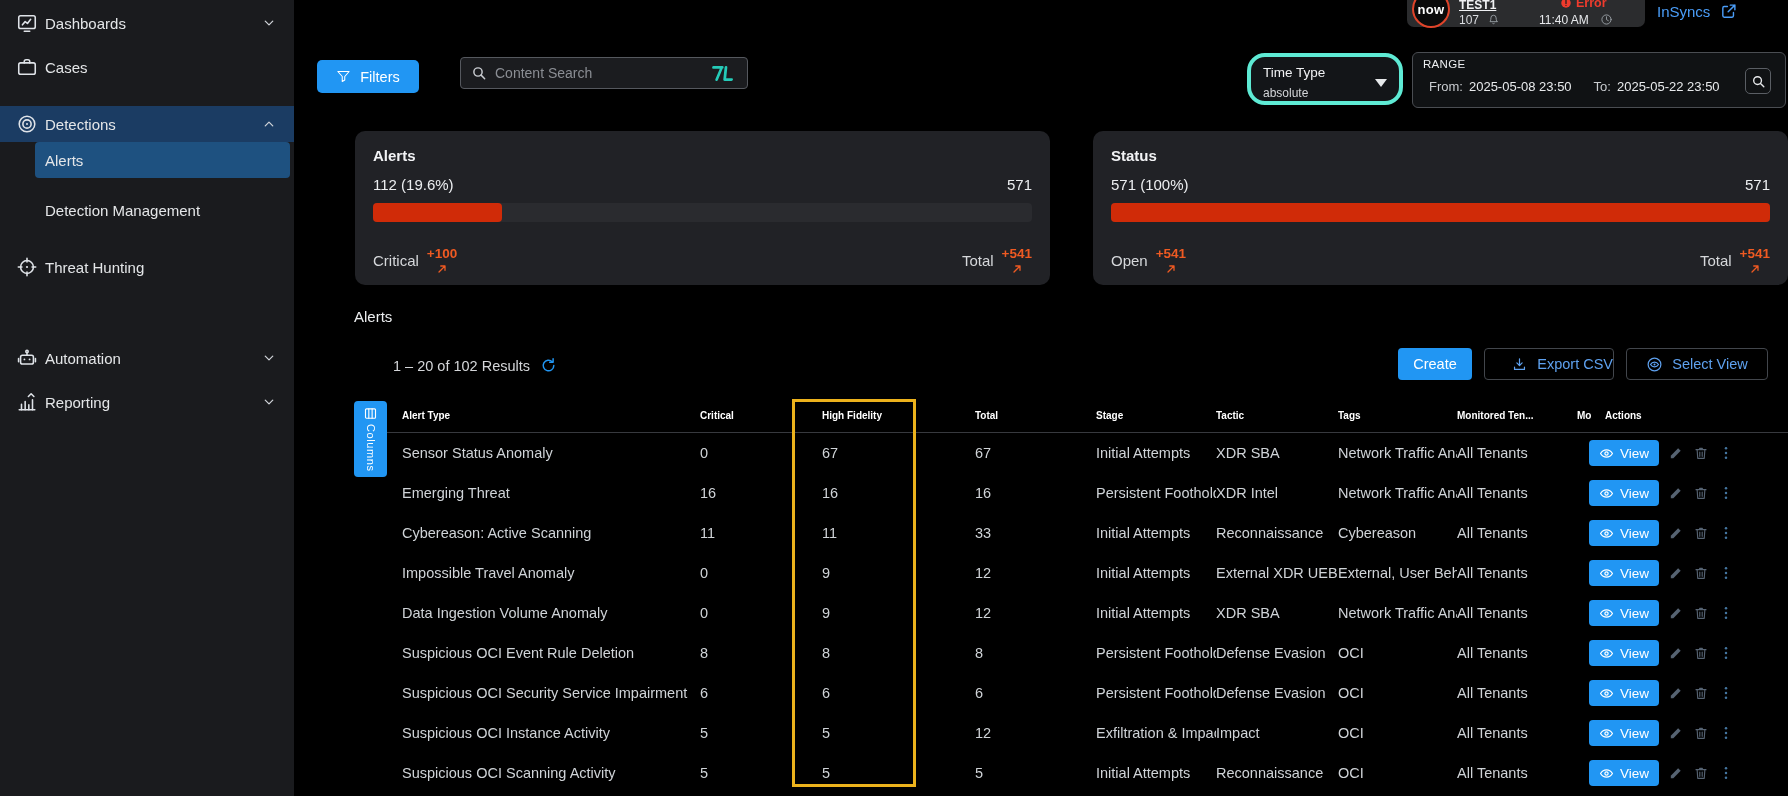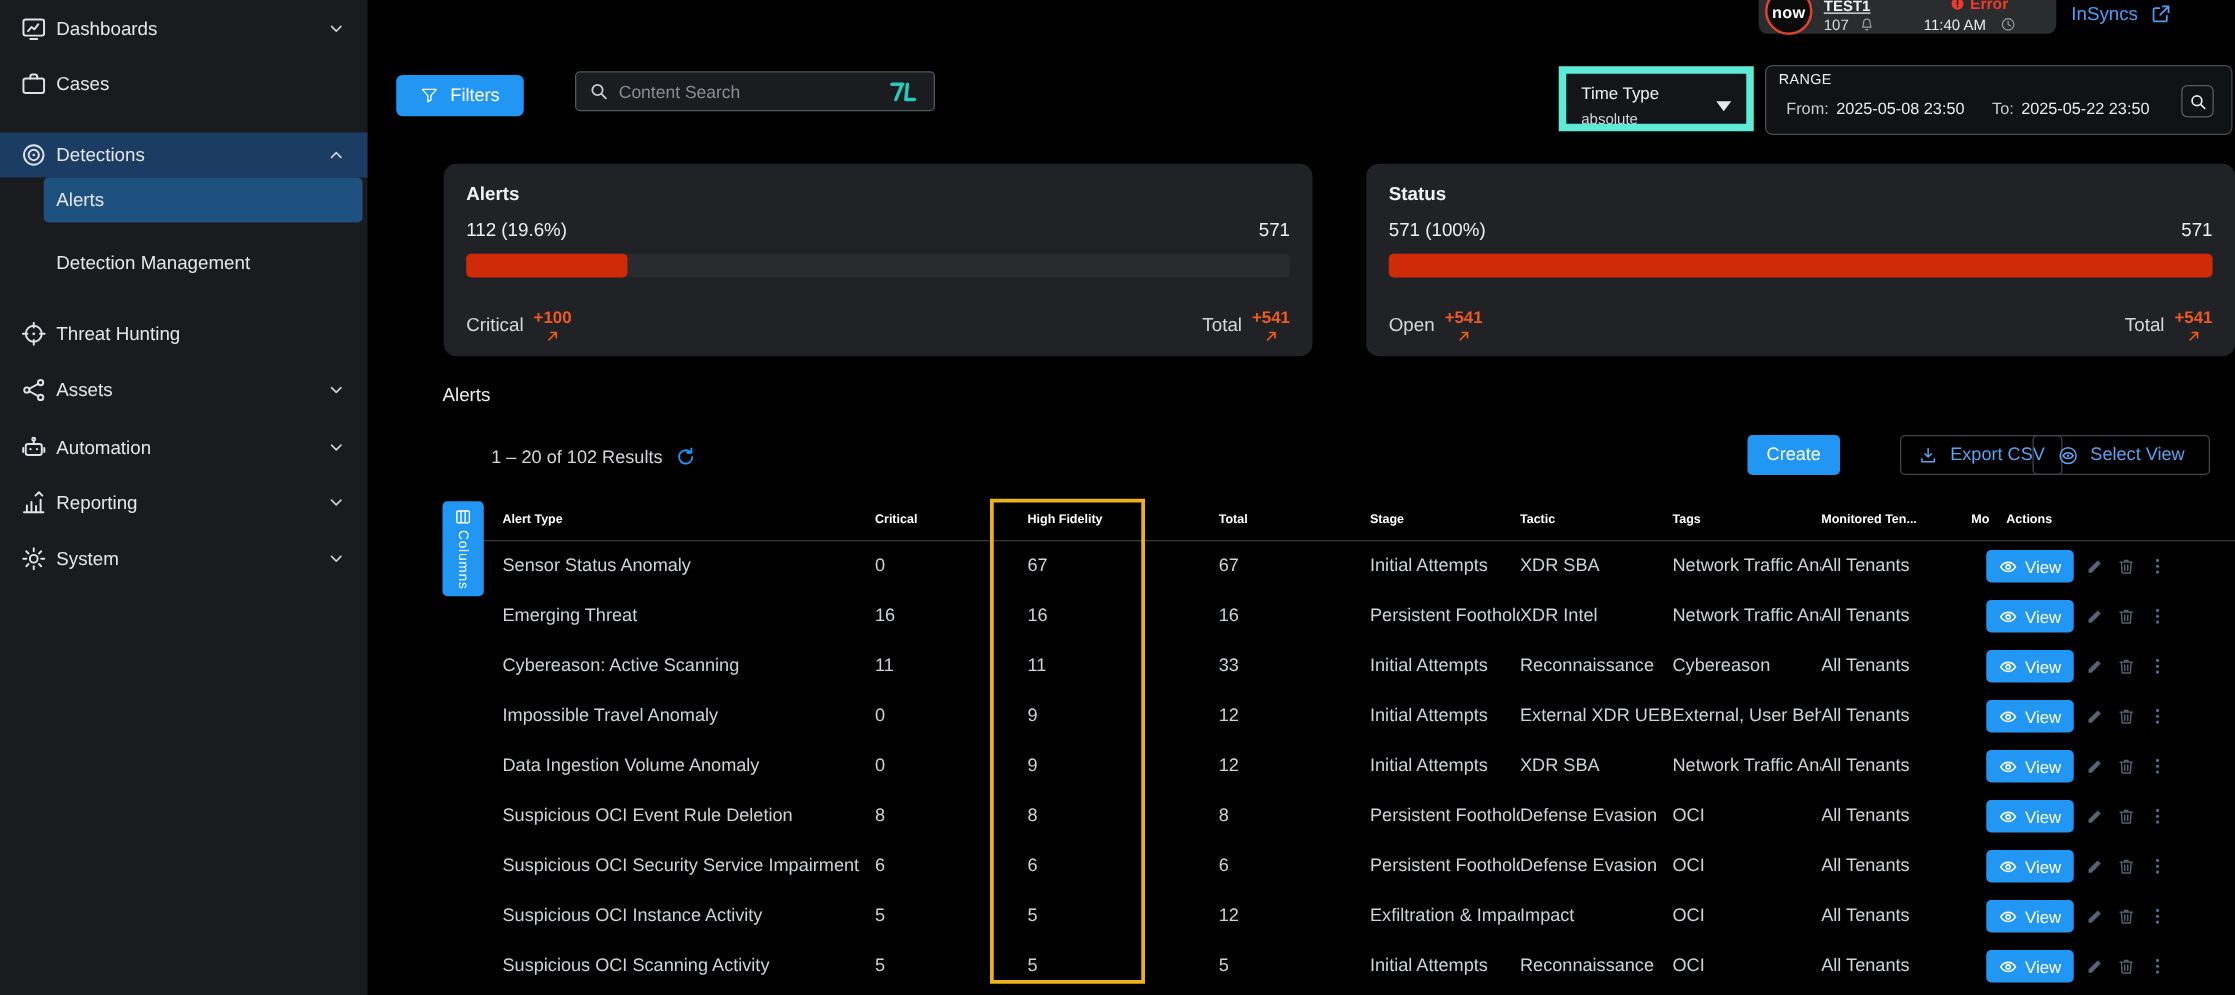--- a/index.html
+++ b/index.html
@@ -31,21 +31,21 @@
 
   
   #filters-btn { position:absolute; left:317px; top:60px; width:102px; height:33px; background:#2196f3; border:none; border-radius:5px; color:#fff; font-size:14.5px; font-family:inherit; display:flex; align-items:center; justify-content:center; gap:9px; cursor:pointer; }
   #filters-btn svg { width:15px; height:15px; }
   #search-box { position:absolute; left:460px; top:57px; width:288px; height:32px; background:#1b1c1f; border:1px solid #55585e; border-radius:4px; display:flex; align-items:center; }
   #search-box .mag { width:16px; height:16px; color:#c9ccd1; margin-left:10px; flex:none; }
   #search-input { flex:1; min-width:0; background:transparent; border:none; outline:none; color:#d8dadd; font-size:14px; font-family:inherit; padding:0 8px; }
   #search-input::placeholder { color:#8b8e94; }
   #search-box .vl { width:24px; height:17px; color:#25cbb8; margin-right:12px; flex:none; transform:skewX(-6deg); }
 
-  #time-type { position:absolute; left:1247px; top:53px; width:156px; height:52px; border:6px solid #5eead4; border-radius:0; background:#131518; cursor:pointer; }
+  #time-type { position:absolute; left:1247px; top:53px; width:156px; height:52px; border:4px solid #5eead4; border-radius:18px; background:#131518; cursor:pointer; }
   #time-type .tt-label { position:absolute; left:12px; top:8px; font-size:13.5px; color:#f0f1f3; }
   #time-type .tt-value { position:absolute; left:12px; top:29px; font-size:12px; color:#d4d6d9; }
   #time-type .caret { position:absolute; right:12px; top:22px; width:0; height:0; border-left:6px solid transparent; border-right:6px solid transparent; border-top:8px solid #e6e8ea; }
 
   #range-box { position:absolute; left:1412px; top:52px; width:374px; height:56px; border:1px solid #4a4d52; border-radius:6px; background:#101214; }
   #range-box .rg-label { position:absolute; left:10px; top:5px; font-size:11.5px; color:#eceef0; letter-spacing:.3px; }
   #range-box .rg-row { position:absolute; left:16px; top:26px; font-size:13px; color:#e8eaec; white-space:nowrap; }
   #range-box .rg-row b { font-weight:normal; color:#c9ccd0; margin-right:6px; }
   #range-box .rg-to { margin-left:22px; }
   #range-search { position:absolute; right:14px; top:15px; width:26px; height:26px; border:1px solid #5a5e64; border-radius:5px; background:transparent; color:#e8eaec; display:flex; align-items:center; justify-content:center; cursor:pointer; }
@@ -65,21 +65,21 @@
   .cf-delta svg { width:12px; height:12px; stroke-width:2.6; }
 
   
   #alerts-title { position:absolute; left:354px; top:308px; font-size:15px; color:#eceef0; }
   #results-row { position:absolute; left:393px; top:357px; display:flex; align-items:center; gap:10px; }
   #results-text { font-size:14.5px; color:#d4d6d9; }
   #refresh-icon { width:17px; height:17px; color:#2196f3; stroke-width:2.1; cursor:pointer; }
   #create-btn { position:absolute; left:1398px; top:348px; width:74px; height:32px; background:#2196f3; border:none; border-radius:4px; color:#fff; font-size:14.5px; font-family:inherit; cursor:pointer; }
   .ghost-btn { position:absolute; top:348px; height:32px; background:transparent; border:1px solid #42464c; border-radius:4px; color:#5ea1ef; font-size:14.5px; font-family:inherit; display:flex; align-items:center; justify-content:center; gap:9px; cursor:pointer; }
   .ghost-btn svg { width:17px; height:17px; }
-  #export-btn { left:1520px; width:130px; }
+  #export-btn { left:1484px; width:130px;justify-content:flex-end; }
   #selectview-btn { left:1626px; width:142px; }
 
   
   #table-wrap { position:absolute; left:354px; top:399px; width:1434px; height:397px; }
   #columns-btn { position:absolute; left:0; top:2px; width:33px; height:76px; background:#2196f3; border:none; border-radius:4px; color:#fff; cursor:pointer; z-index:3; display:flex; flex-direction:column; align-items:center; padding-top:5px; gap:3px; }
   #columns-btn svg { width:15px; height:15px; stroke-width:1.8; }
   #columns-btn .vtext { writing-mode:vertical-rl; font-size:11px; letter-spacing:.6px; }
   .tgrid { display:grid; grid-template-columns:298px 122px 153px 121px 120px 122px 119px 120px 28px 183px; padding-left:48px; align-items:center; }
   #thead { height:34px; border-bottom:1px solid #37393e; }
   #thead .hcell { font-size:10px; font-weight:bold; color:#fff; white-space:nowrap; overflow:visible; }
@@ -237,52 +237,34 @@
           <use href="#i-chevron-up"></use>
         </svg>
   </div>
       <div class="nav-item" style="top: 249px;">
     <svg class="ic nav-icon">
           <use href="#i-target"></use>
         </svg>
     <span class="nav-label">Threat Hunting</span>
 
   </div>
-      <div class="nav-item" style="top: 294px;">
-    <svg class="ic nav-icon">
-          <use href="#i-network"></use>
-        </svg>
-    <span class="nav-label">Assets</span>
-    <svg class="ic nav-chevron">
-          <use href="#i-chevron-down"></use>
-        </svg>
-  </div>
       <div class="nav-item" style="top: 340px;">
     <svg class="ic nav-icon">
           <use href="#i-robot"></use>
         </svg>
     <span class="nav-label">Automation</span>
     <svg class="ic nav-chevron">
           <use href="#i-chevron-down"></use>
         </svg>
   </div>
       <div class="nav-item" style="top: 384px;">
     <svg class="ic nav-icon">
           <use href="#i-chart"></use>
         </svg>
     <span class="nav-label">Reporting</span>
-    <svg class="ic nav-chevron">
-          <use href="#i-chevron-down"></use>
-        </svg>
-  </div>
-      <div class="nav-item" style="top: 429px;">
-    <svg class="ic nav-icon">
-          <use href="#i-gear"></use>
-        </svg>
-    <span class="nav-label">System</span>
     <svg class="ic nav-chevron">
           <use href="#i-chevron-down"></use>
         </svg>
   </div>
       <div class="sub-item active" style="top: 142px;">
     <span class="sub-label">Alerts</span>
   </div>
       <div class="sub-item" style="top: 192px;">
     <span class="sub-label">Detection Management</span>
   </div>

